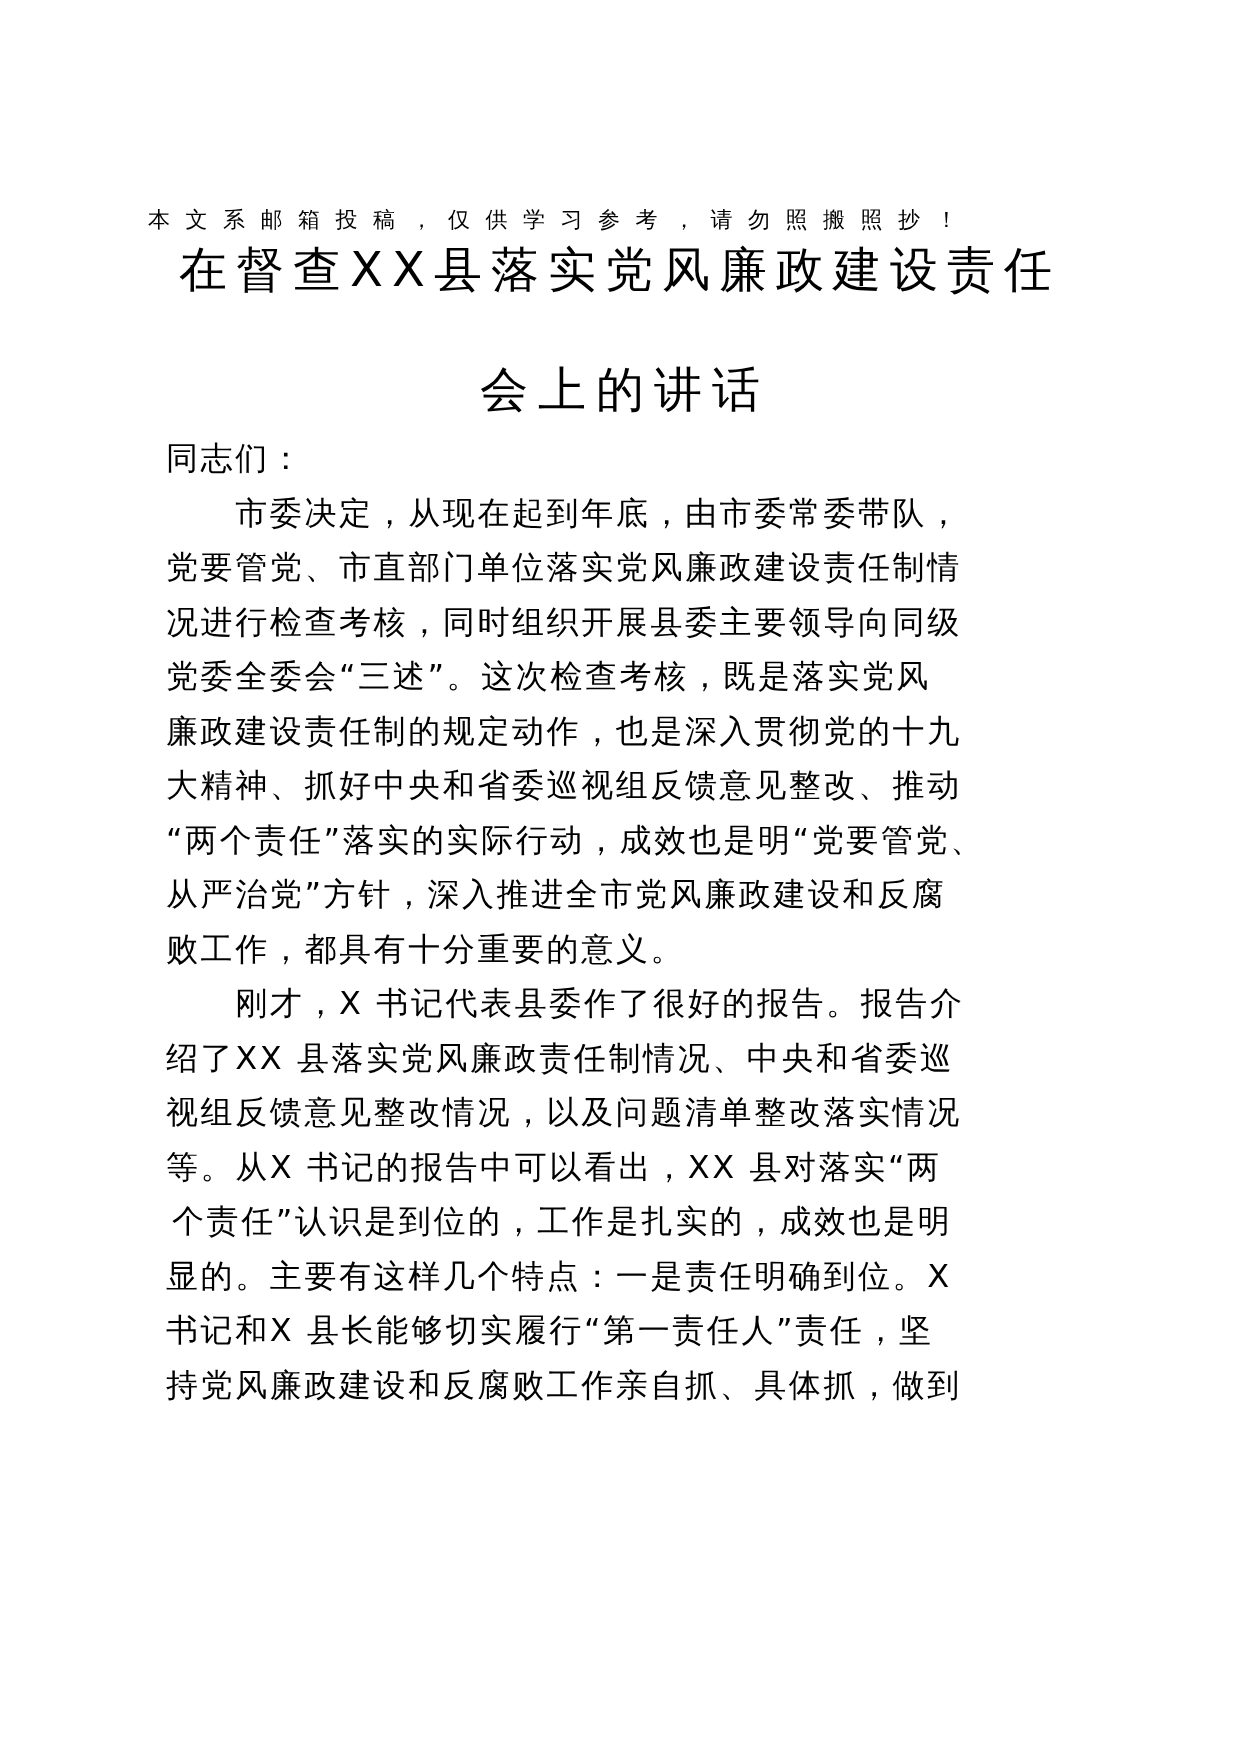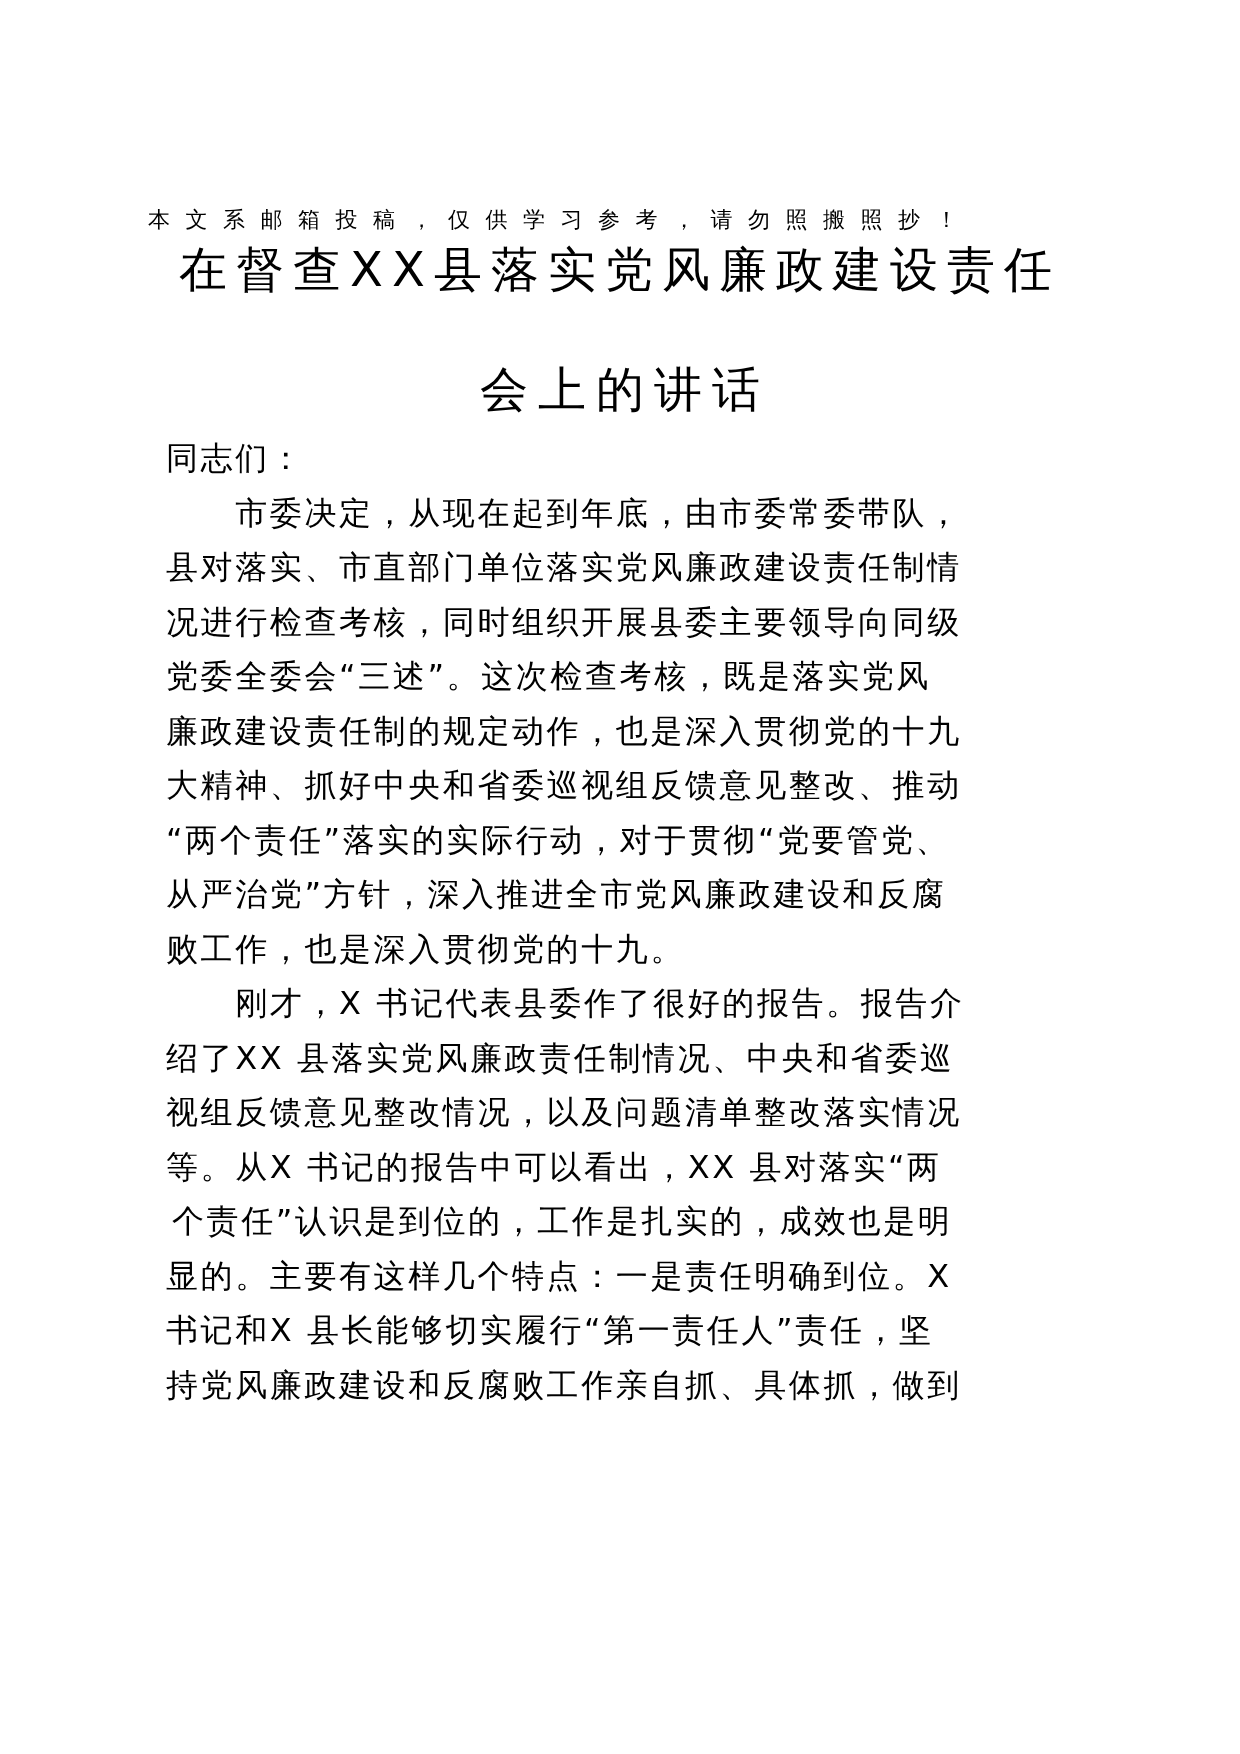--- a/index.html
+++ b/index.html
@@ -59,28 +59,28 @@
 <div class="page">
 
   <div class="notice">本文系邮箱投稿，仅供学习参考，请勿照搬照抄！</div>
 
   <div class="title-line l1">在督查XX县落实党风廉政建设责任</div>
   <div class="title-line l3">会上的讲话</div>
 
   <div class="line" style="top:430px;">同志们：</div>
 
   <div class="line" style="top:485px;">　　市委决定，从现在起到年底，由市委常委带队，</div>
-  <div class="line" style="top:539px;">县对落实、市直部门单位落实党风廉政建设责任制情</div>
+  <div class="line" style="top:539px;">党要管党、市直部门单位落实党风廉政建设责任制情</div>
   <div class="line" style="top:594px;">况进行检查考核，同时组织开展县委主要领导向同级</div>
   <div class="line" style="top:648px;">党委全委会“三述”。这次检查考核，既是落实党风</div>
   <div class="line" style="top:703px;text-align:right;">廉政建设责任制的规定动作，也是深入贯彻党的十九</div>
   <div class="line" style="top:757px;">大精神、抓好中央和省委巡视组反馈意见整改、推动</div>
-  <div class="line" style="top:812px;">“两个责任”落实的实际行动，对于贯彻“党要管党、</div>
+  <div class="line" style="top:812px;">“两个责任”落实的实际行动，成效也是明“党要管党、</div>
   <div class="line" style="top:866px;">从严治党”方针，深入推进全市党风廉政建设和反腐</div>
-  <div class="line" style="top:921px;">败工作，也是深入贯彻党的十九。</div>
+  <div class="line" style="top:921px;">败工作，都具有十分重要的意义。</div>
   <div class="line" style="top:975px;">　　刚才，X 书记代表县委作了很好的报告。报告介</div>
   <div class="line" style="top:1030px;">绍了XX 县落实党风廉政责任制情况、中央和省委巡</div>
   <div class="line" style="top:1084px;">视组反馈意见整改情况，以及问题清单整改落实情况</div>
   <div class="line" style="top:1139px;">等。从X 书记的报告中可以看出，XX 县对落实“两</div>
   <div class="line" style="top:1193px;margin-left:6px;">个责任”认识是到位的，工作是扎实的，成效也是明</div>
   <div class="line" style="top:1248px;">显的。主要有这样几个特点：一是责任明确到位。X</div>
   <div class="line" style="top:1302px;">书记和X 县长能够切实履行“第一责任人”责任，坚</div>
   <div class="line" style="top:1357px;">持党风廉政建设和反腐败工作亲自抓、具体抓，做到</div>
 
 </div>

